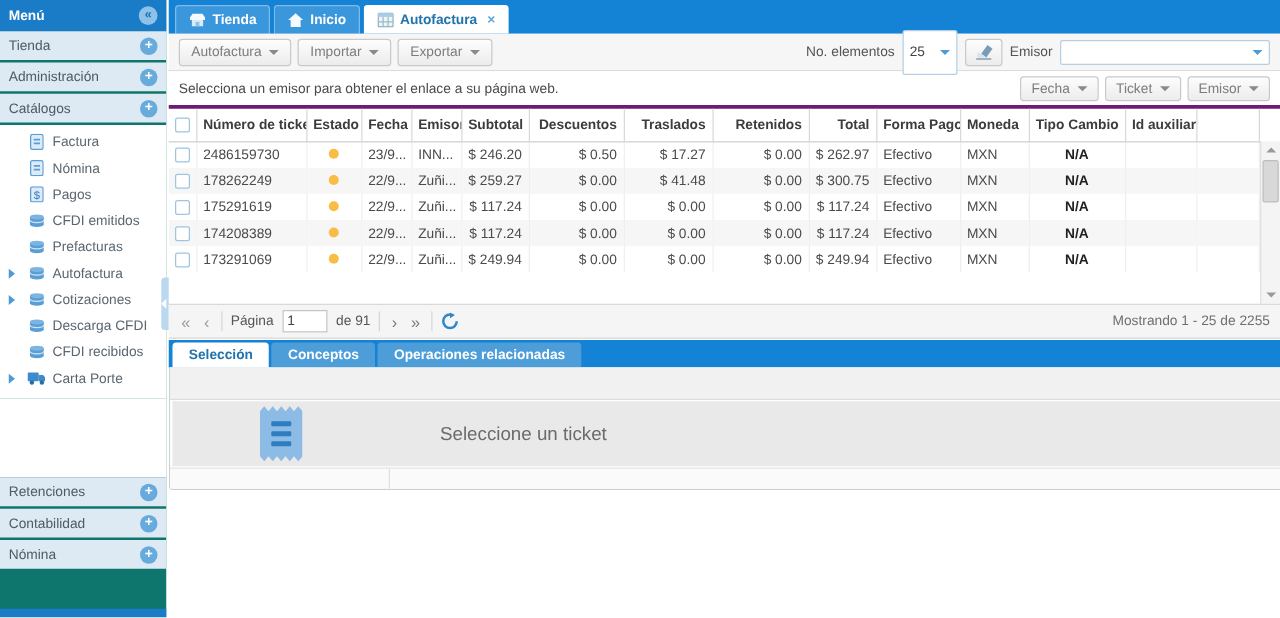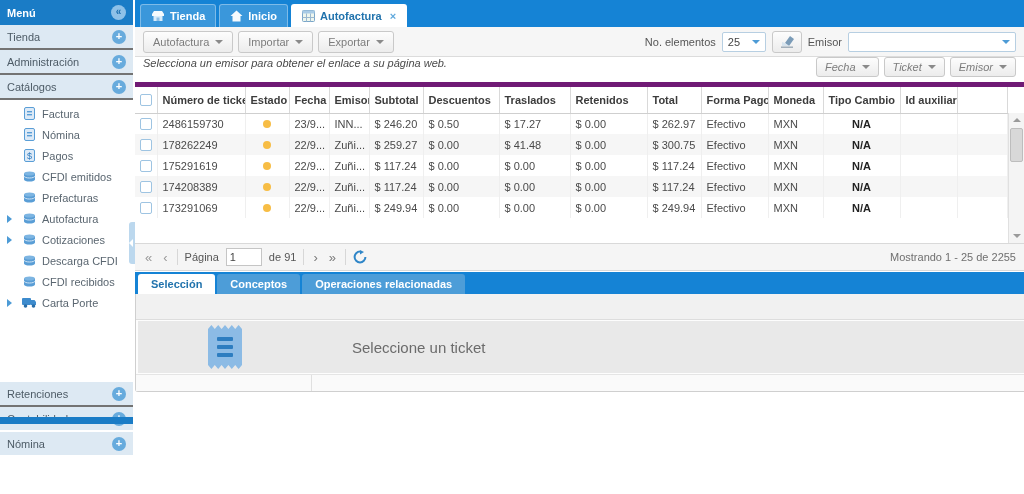--- a/index.html
+++ b/index.html
@@ -1,21 +1,21 @@
 <!DOCTYPE html>
 <html><head>
 <meta charset="utf-8">
 <style>
   * { margin:0; padding:0; box-sizing:border-box; }
   html,body { background:#fff; }
   body { font-family:"Liberation Sans", sans-serif; font-size:11px; color:#444; }
   .app { position:relative; width:1024px; height:494px; background:#fff; overflow:hidden; }
 
   
-  .sidebar { position:absolute; left:0; top:0; width:133px; height:424px; background:#737373; }
+  .sidebar { position:absolute; left:0; top:0; width:133px; height:494px; background:#0f766e; }
   .sb-header { height:25px; background:#1a7cc6; color:#fff; font-weight:bold; display:flex; align-items:center; padding:0 7px; justify-content:space-between; }
   .sb-collapse { width:15px; height:15px; border-radius:50%; background:#8ec1e8; color:#1a6eb0; font-size:10px; line-height:14px; text-align:center; cursor:pointer; }
   .sb-section { height:23px; background:#dde9f3; display:flex; align-items:center; justify-content:space-between; padding:0 7px; margin-bottom:2px; color:#4d5b66; cursor:pointer; }
   .sb-plus { width:14px; height:14px; border-radius:50%; background:#67abdd; color:#fff; font-weight:bold; font-size:11px; line-height:13px; text-align:center; }
   .sb-items { background:#fff; padding:3px 0 6px 0; }
   .sb-item { height:21px; display:flex; align-items:center; padding-left:22px; position:relative; color:#5a6670; cursor:pointer; }
   .sb-item .arrow { position:absolute; left:7px; top:7px; width:0; height:0; border-left:5px solid #4d9bd6; border-top:4px solid transparent; border-bottom:4px solid transparent; }
   .sb-item .ic { width:14px; display:inline-flex; justify-content:center; margin-right:6px; }
   .sb-spacer { background:#fff; height:63px; }
   .sb-bottombar { position:absolute; left:0; bottom:0; width:133px; height:7px; background:#1a7cc6; }
@@ -31,37 +31,37 @@
   .tab.active { background:#fff; color:#2173ad; position:relative; }
   .tab .close { color:#5fa8dc; font-size:11px; margin-left:3px; cursor:pointer; font-weight:bold; }
 
   
   .toolbar { height:30px; background:#f6f6f6; border-bottom:1px solid #dcdcdc; display:flex; align-items:center; padding:0 8px; gap:5px; }
   .btn { background:linear-gradient(#fdfdfd,#ececec); border:1px solid #c9c9c9; border-radius:3px; color:#7c7c7c; height:22px; padding:0 9px; display:inline-flex; align-items:center; gap:6px; cursor:pointer; }
   .caret { width:0; height:0; border-top:4px solid #8a8a8a; border-left:4px solid transparent; border-right:4px solid transparent; display:inline-block; }
   .caret.blue { border-top-color:#4d9bd6; }
   .toolbar .right { margin-left:auto; display:flex; align-items:center; gap:6px; }
   .lbl { color:#555; }
-  .select-box { background:#fff; border:1px solid #b7cfe2; border-radius:2px; height:20px; width:44px; display:inline-flex; align-items:center; justify-content:space-between; padding:0 5px; color:#444; cursor:pointer; }
+  .select-box { background:#fff; border:1px solid #b7cfe2; border-radius:2px; height:36px; width:44px; display:inline-flex; align-items:center; justify-content:space-between; padding:0 5px; color:#444; cursor:pointer; }
   .combo { background:#fff; border:1px solid #b7cfe2; border-radius:2px; height:20px; width:168px; display:inline-flex; align-items:center; justify-content:flex-end; padding:0 5px; cursor:pointer; }
   .iconbtn { background:linear-gradient(#fdfdfd,#ececec); border:1px solid #c9c9c9; border-radius:3px; height:22px; width:30px; display:inline-flex; align-items:center; justify-content:center; cursor:pointer; }
 
   
-  .msgbar { height:30px; background:#fff; border-bottom:5px solid #701a75; display:flex; align-items:flex-start; padding:0 8px; color:#4a4a4a;font-style:italic; }
+  .msgbar { height:30px; background:#fff; border-bottom:3px solid #701a75; display:flex; align-items:center; padding:0 8px; color:#4a4a4a; }
   .msgbar .right { margin-left:auto; display:flex; gap:5px; }
   .btn.small { height:20px; padding:0 8px; }
 
   
   .grid { position:absolute; left:0; top:87px; width:889px; height:156px; }
   table { border-collapse:collapse; table-layout:fixed; width:872px; }
   th { height:26px; background:#fff; border-right:1px solid #d9d9d9; border-bottom:1px solid #cfcfcf; font-weight:bold; color:#3c3c3c; text-align:left; padding:0 5px; overflow:hidden; white-space:nowrap; cursor:pointer; }
   td { height:21px; border-right:1px solid #efefef; padding:0 5px; overflow:hidden; white-space:nowrap; color:#4a4a4a; }
   tbody tr { cursor:pointer; }
   tbody tr:nth-child(even) { background:#f6f6f6; }
-  .num { }
+  .num { text-align:right; }
   .ctr { text-align:center; }
   .bold { font-weight:bold; color:#222; }
   .cb { width:12px; height:12px; border:1px solid #9ec4e2; background:#fff; border-radius:2px; display:inline-block; vertical-align:middle; cursor:pointer; }
   .dot { width:8px; height:8px; border-radius:50%; background:#f7bd45; display:inline-block; }
   .vscroll { position:absolute; right:0; top:26px; width:16px; height:130px; background:#f4f4f4; border-left:1px solid #e0e0e0; }
   .vscroll .up, .vscroll .down { position:absolute; left:0; width:16px; height:14px; display:flex; align-items:center; justify-content:center; cursor:pointer; }
   .vscroll .up { top:0; } .vscroll .down { bottom:0; }
   .tri-up { width:0;height:0;border-bottom:4px solid #9a9a9a;border-left:4px solid transparent;border-right:4px solid transparent; }
   .tri-down { width:0;height:0;border-top:4px solid #9a9a9a;border-left:4px solid transparent;border-right:4px solid transparent; }
   .thumb { position:absolute; left:1px; top:15px; width:13px; height:34px; background:#d8d8d8; border:1px solid #bdbdbd; border-radius:2px; cursor:pointer; }

